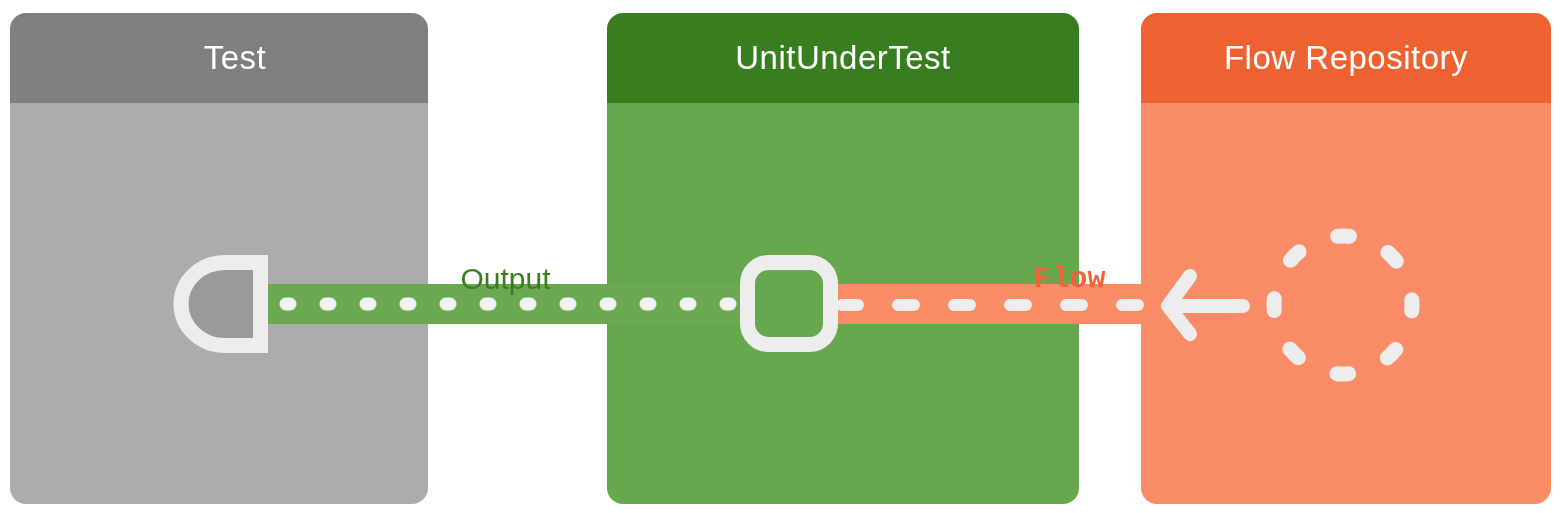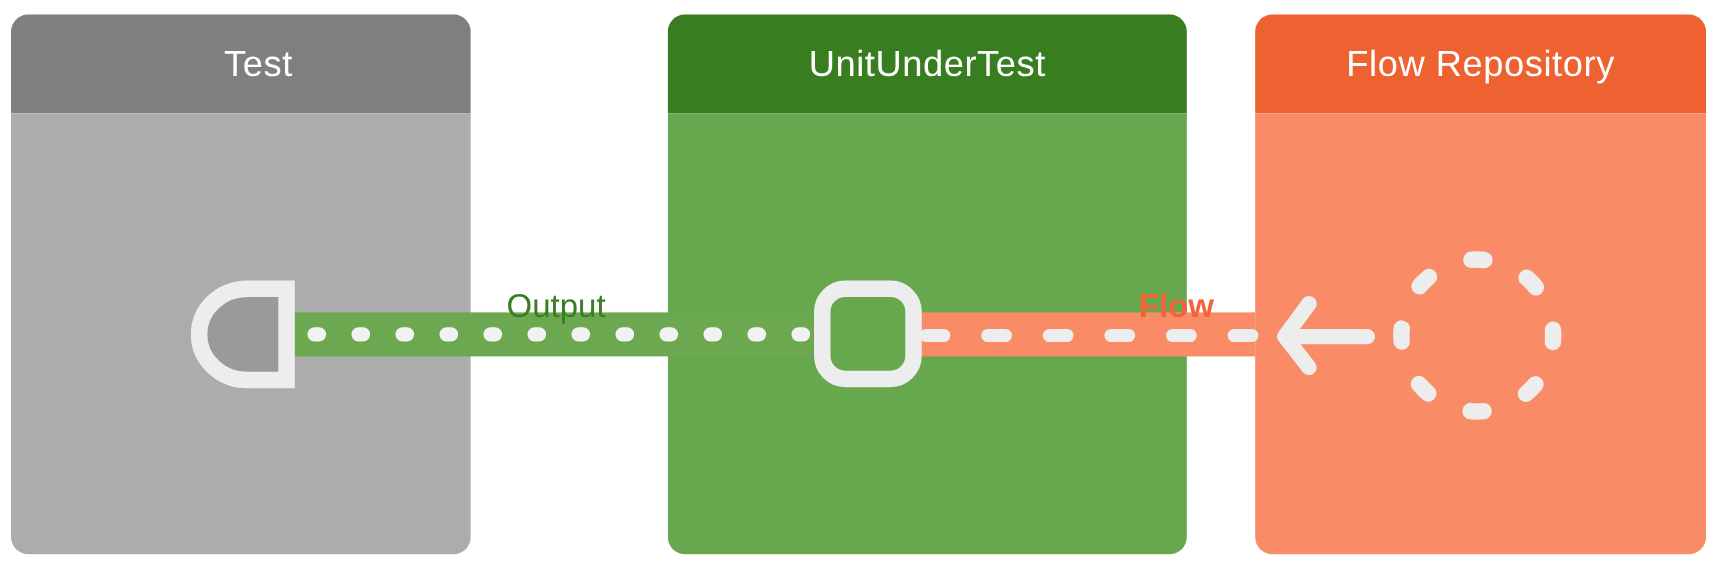--- a/index.html
+++ b/index.html
@@ -63,21 +63,21 @@
     position: absolute;
     top: 244px;
     height: 38px;
     line-height: 38px;
     text-align: center;
     z-index: 4;
     font-size: 30px;
     margin-top: 16px;
   }
   .conn-label.output { left: 428px; width: 155px; font-weight: 500; }
-  .conn-label.flow   { left: 998px; width: 143px; font-weight: 700; }
+  .conn-label.flow   { left: 998px; width: 143px; font-weight: 700; font-family: Liberation Mono, monospace; }
 </style>
 </head>
 <body>
 
 <div class="canvas">
 
   <div class="box test">
     <div class="box-header" style="background: rgb(127, 127, 127); padding-left: 32px;">
       <span class="box-title">Test</span>
     </div>

